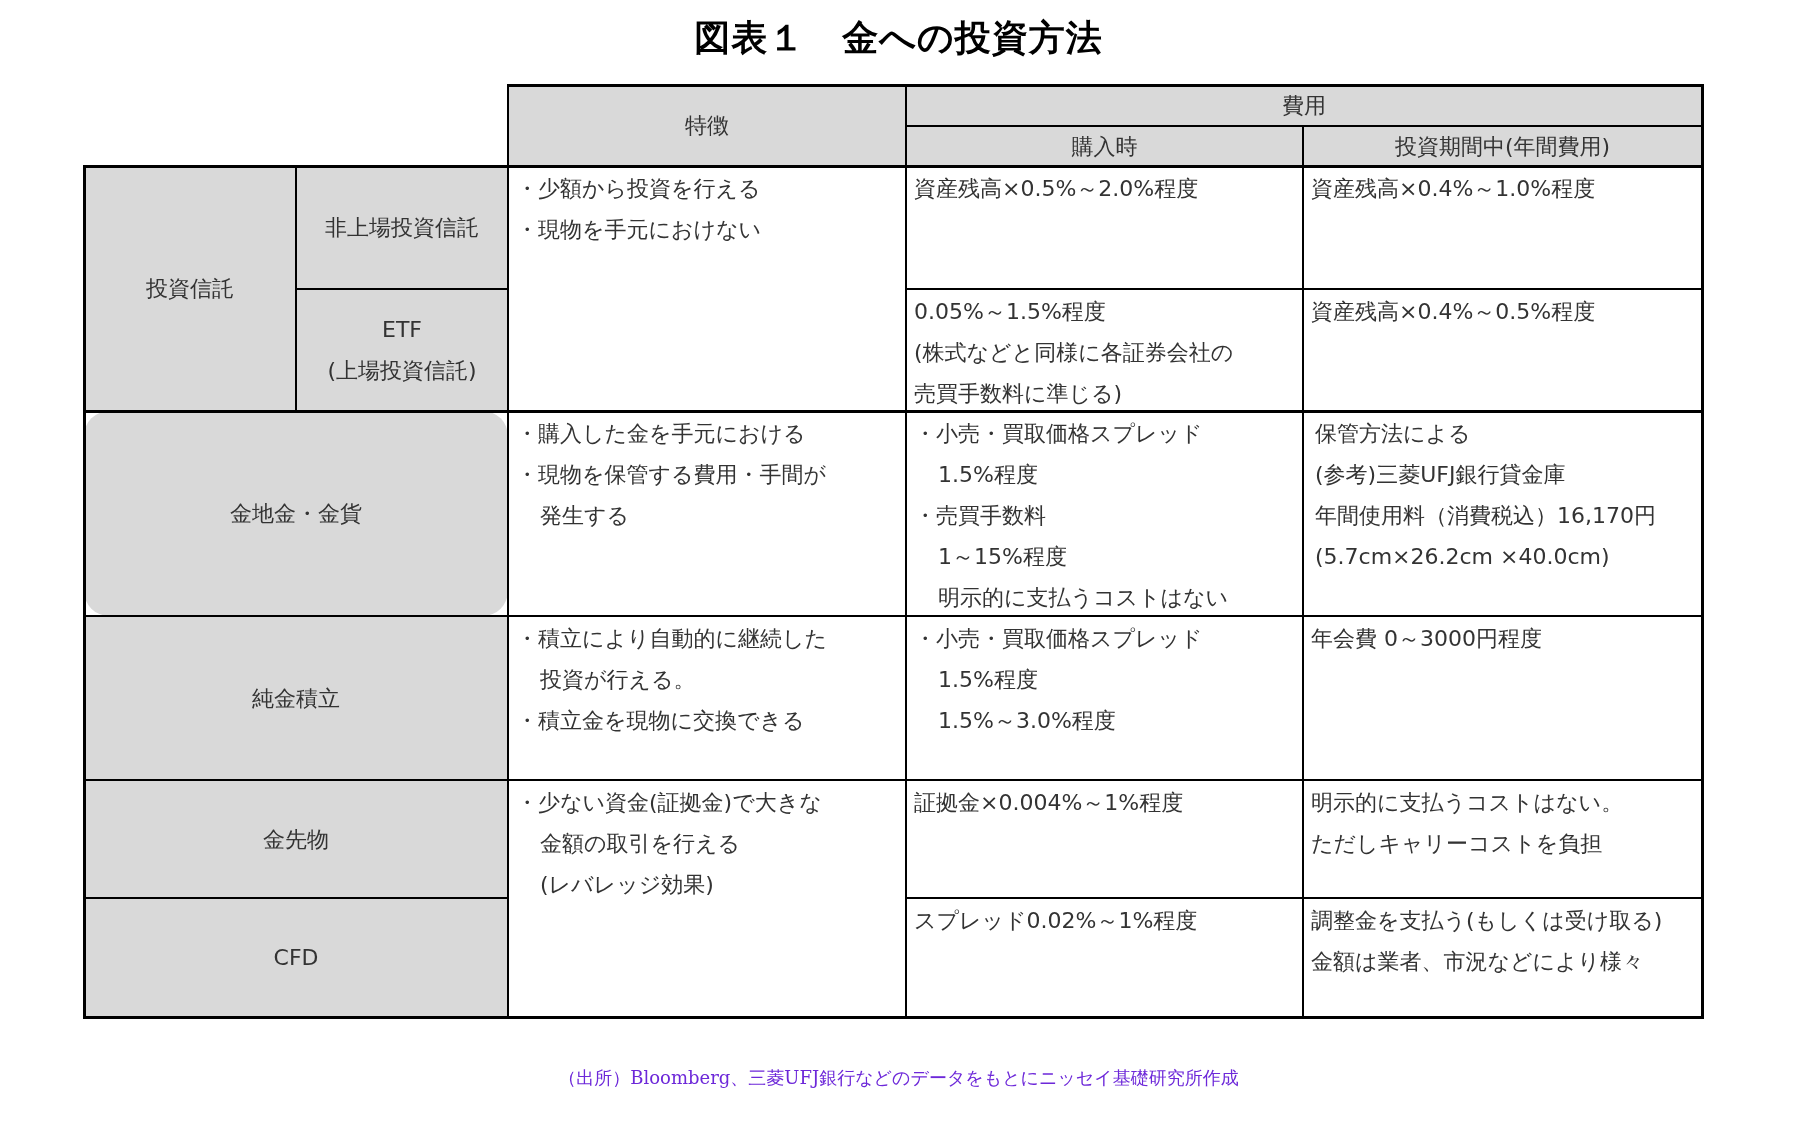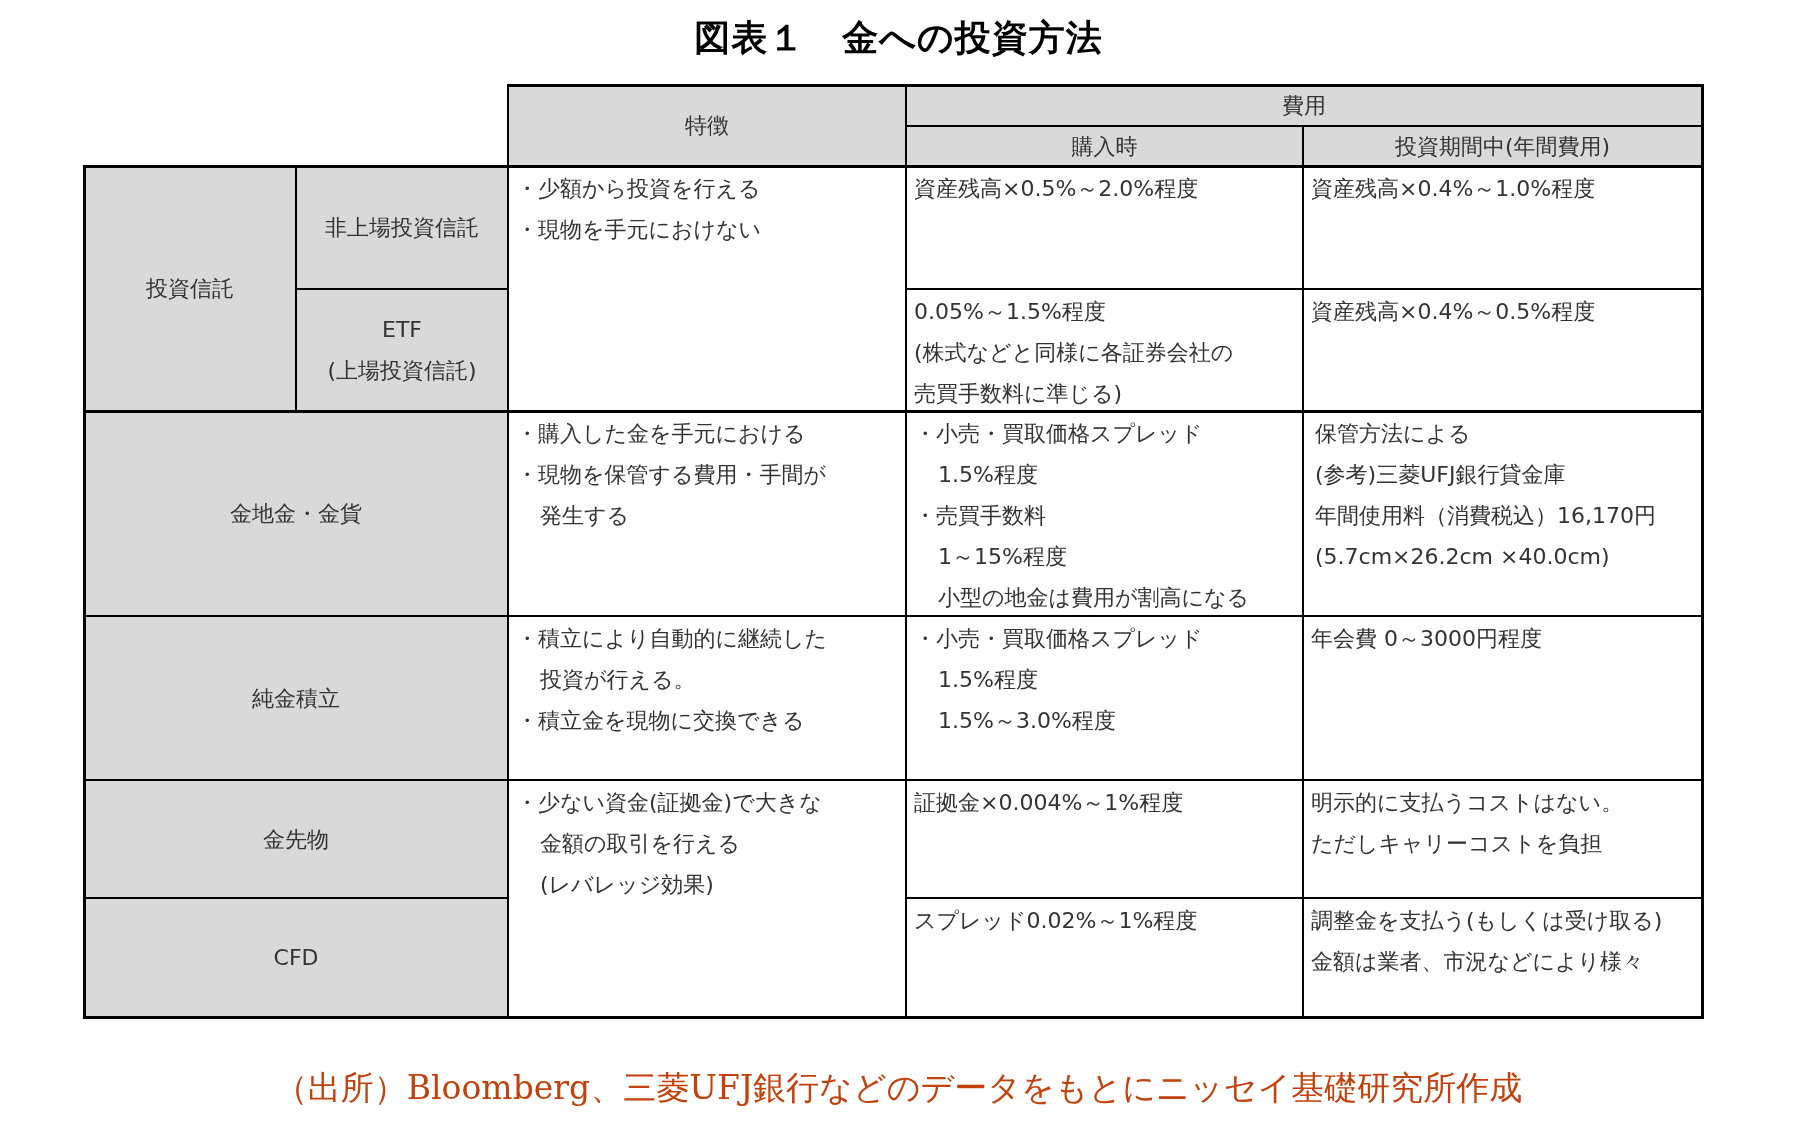--- a/index.html
+++ b/index.html
@@ -11,21 +11,21 @@
     .title {
       position: absolute; left: 0; top: 14px; width: 1797px;
       text-align: center;
       font-family: "DejaVu Serif", "Liberation Serif", serif;
       font-size: 36px; font-weight: bold; color: #000000; letter-spacing: 1px;
     }
     .source {
       position: absolute; left: 0; top: 1066px; width: 1797px;
       text-align: center;
       font-family: "DejaVu Serif", "Liberation Serif", serif;
-      font-size: 33px; color: #c2410c;
+      font-size: 18px; color: #6d28d9;
     }
     .cell {
       position: absolute; box-sizing: border-box;
       font-size: 22px; line-height: 41px;
     }
     .gray { background: #d9d9d9; }
     .center { display: flex; align-items: center; justify-content: center; text-align: center; flex-direction: column; }
     .body-text { padding: 2px 8px; }
     .line { white-space: nowrap; display: block; }
     .indent { padding-left: 24px; }
@@ -73,34 +73,34 @@
   </div>
   <div class="cell body-text" style="left:906px; top:289px; width:397px; height:122px;">
     <span class="line">0.05%～1.5%程度</span>
     <span class="line">(株式などと同様に各証券会社の</span>
     <span class="line">売買手数料に準じる)</span>
   </div>
   <div class="cell body-text" style="left:1303px; top:289px; width:399px; height:122px;">
     <span class="line">資産残高×0.4%～0.5%程度</span>
   </div>
 
-  <div class="cell gray center" style="left:84px; top:411px; width:424px; height:205px;">
+  <div class="cell gray center" style="left:84px; top:411px; width:424px; height:205px;border-radius:25px;">
     <span>金地金・金貨</span>
   </div>
   <div class="cell body-text" style="left:508px; top:411px; width:398px; height:205px;">
     <span class="line">・購入した金を手元における</span>
     <span class="line">・現物を保管する費用・手間が</span>
     <span class="line indent">発生する</span>
   </div>
   <div class="cell body-text" style="left:906px; top:411px; width:397px; height:205px;">
     <span class="line">・小売・買取価格スプレッド</span>
     <span class="line indent">1.5%程度</span>
     <span class="line">・売買手数料</span>
     <span class="line indent">1～15%程度</span>
-    <span class="line indent">小型の地金は費用が割高になる</span>
+    <span class="line indent">明示的に支払うコストはない</span>
   </div>
   <div class="cell body-text" style="left:1303px; top:411px; width:399px; height:205px;padding-left:12px;">
     <span class="line">保管方法による</span>
     <span class="line">(参考)三菱UFJ銀行貸金庫</span>
     <span class="line">年間使用料（消費税込）16,170円</span>
     <span class="line">(5.7cm×26.2cm ×40.0cm)</span>
   </div>
 
   <div class="cell gray center" style="left:84px; top:616px; width:424px; height:164px;">
     <span>純金積立</span>

